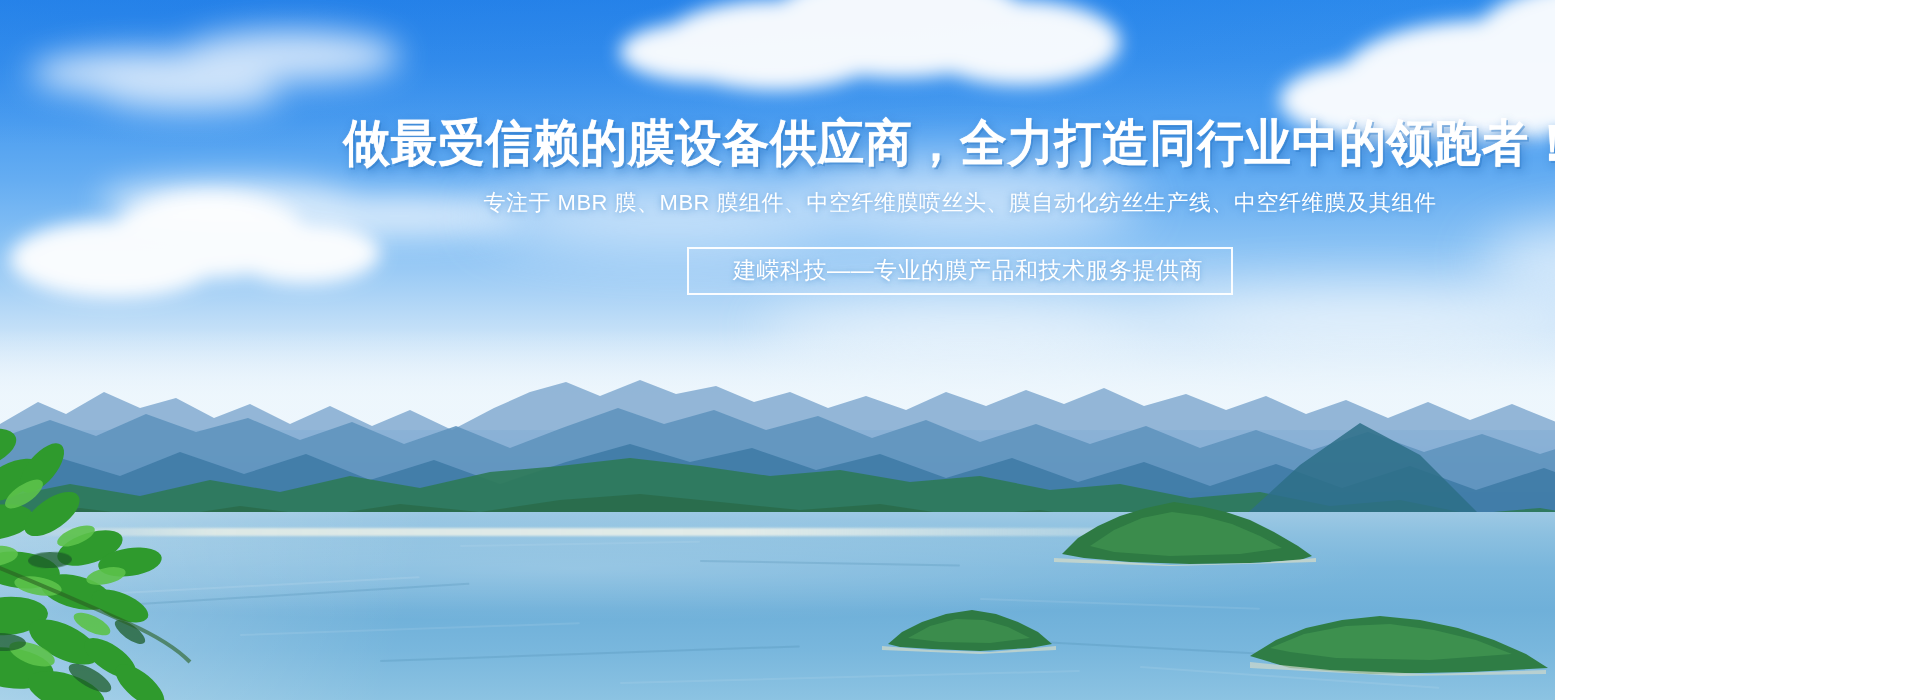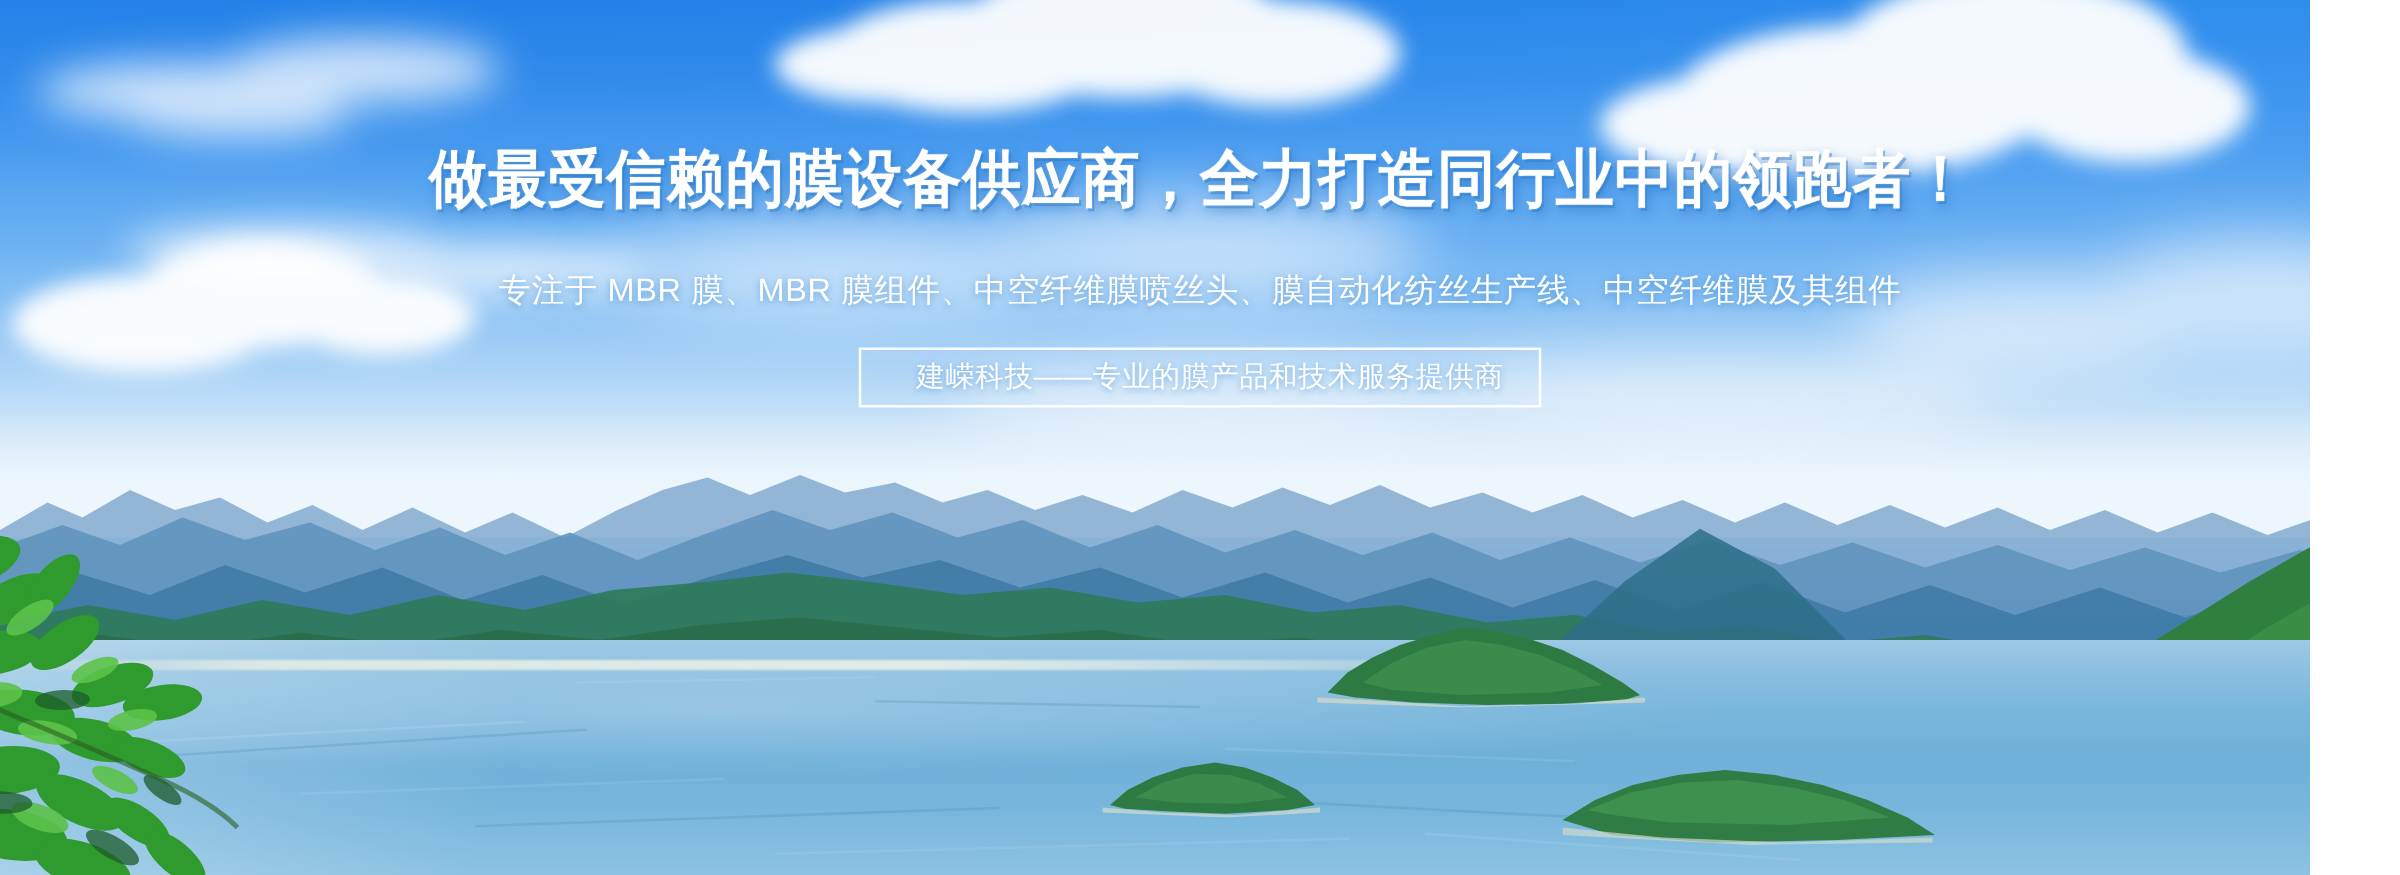--- a/index.html
+++ b/index.html
@@ -1,20 +1,20 @@
 <!DOCTYPE html>
 <html><head>
 <meta charset="utf-8">
 <style>
   html,body{margin:0;padding:0;background:#fff;}
   body{font-family:"Liberation Sans","DejaVu Sans",sans-serif;}
 
   .banner{
     position:relative;
-    width:1848px;height:700px;
+    width:1555px;height:700px;
     overflow:hidden;
     background:#2c8bec;
   }
 
   
   .sky{
     position:absolute;left:0;top:0;width:1920px;height:430px;
     background:linear-gradient(to bottom,
         #2f8ded 0%,
         #3a93ee 14%,
@@ -90,22 +90,22 @@
     color:#ffffff;
     letter-spacing:1px;
     white-space:nowrap;
     transform:scaleX(.93);
     text-shadow:
       0 0 1px rgba(255,255,255,.9),
       2px 2px 0 rgba(40,120,200,.45),
       3px 4px 10px rgba(25,95,175,.45);
   }
   .subline{
-    margin-top:51px;
-    font-size:26px;
+    margin-top:24px;
+    font-size:22px;
     line-height:1;
     color:#ffffff;
     letter-spacing:.5px;
     white-space:nowrap;
     text-shadow:0 1px 6px rgba(45,120,195,.55);
   }
   .tagbox{
     margin-top:33px;
     border:2px solid rgba(255,255,255,.95);
     padding:10px 28px 11px 44px;

